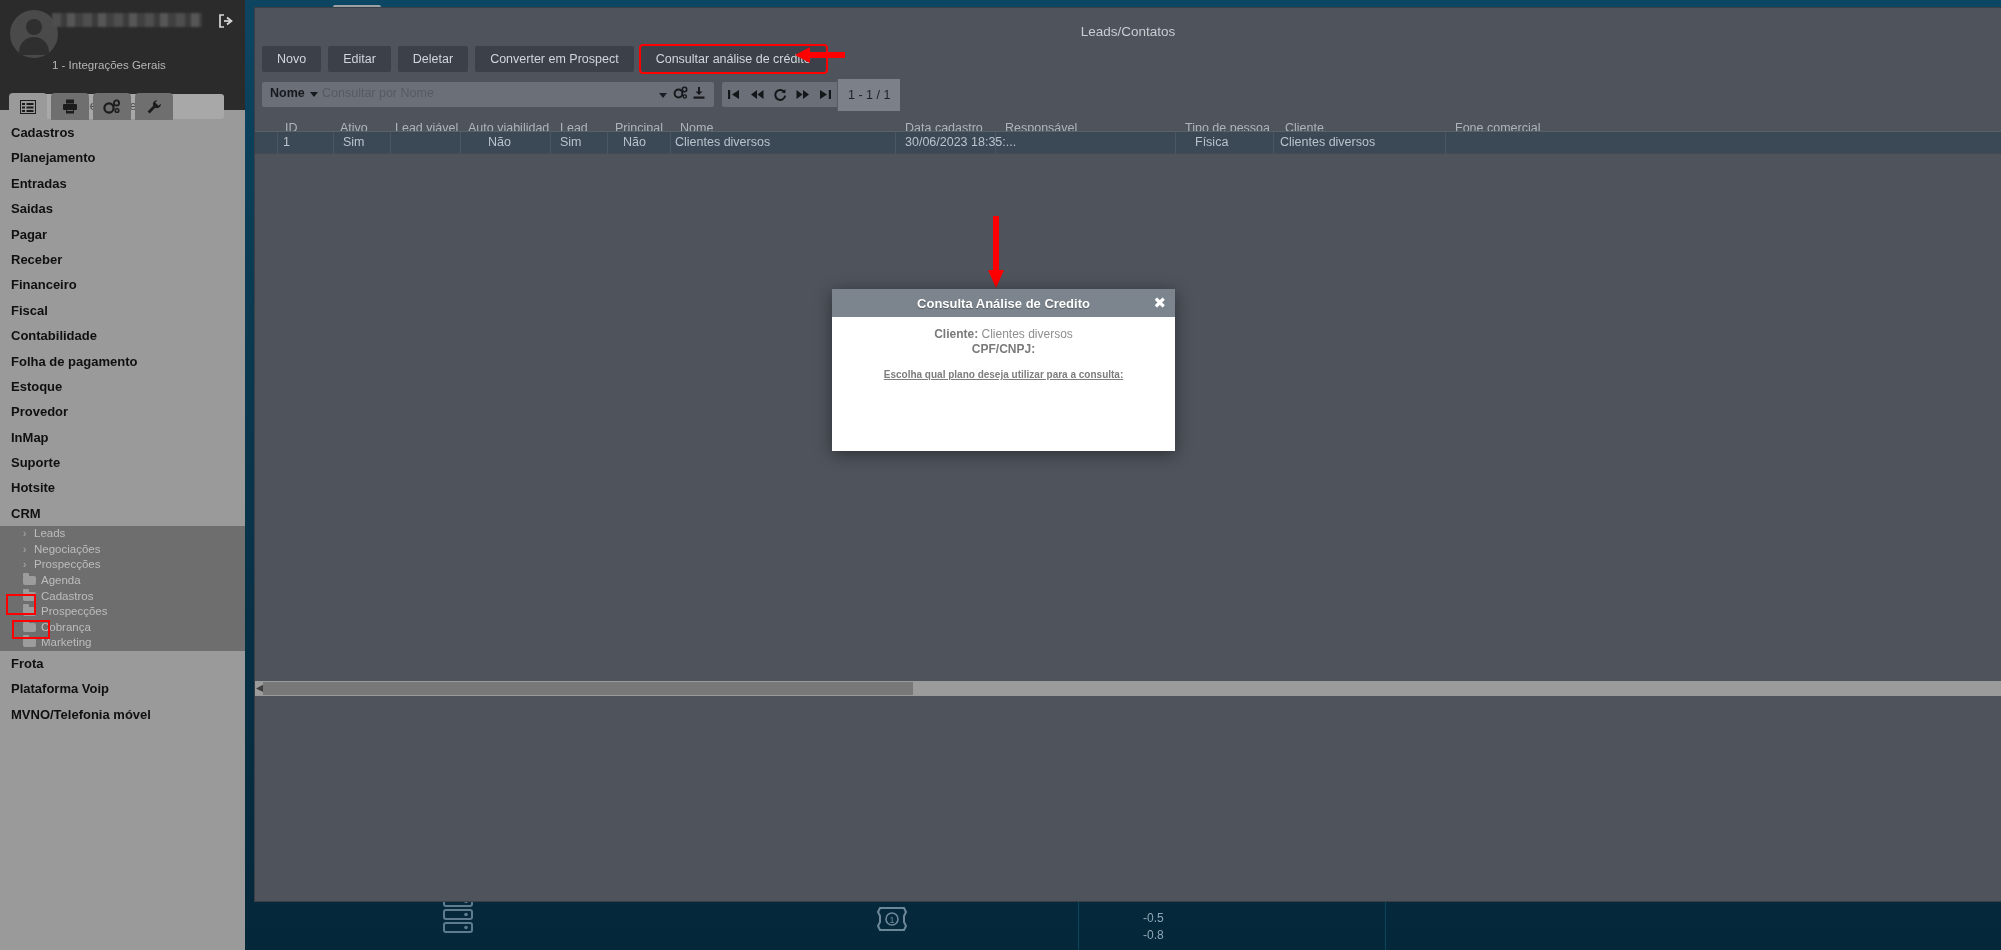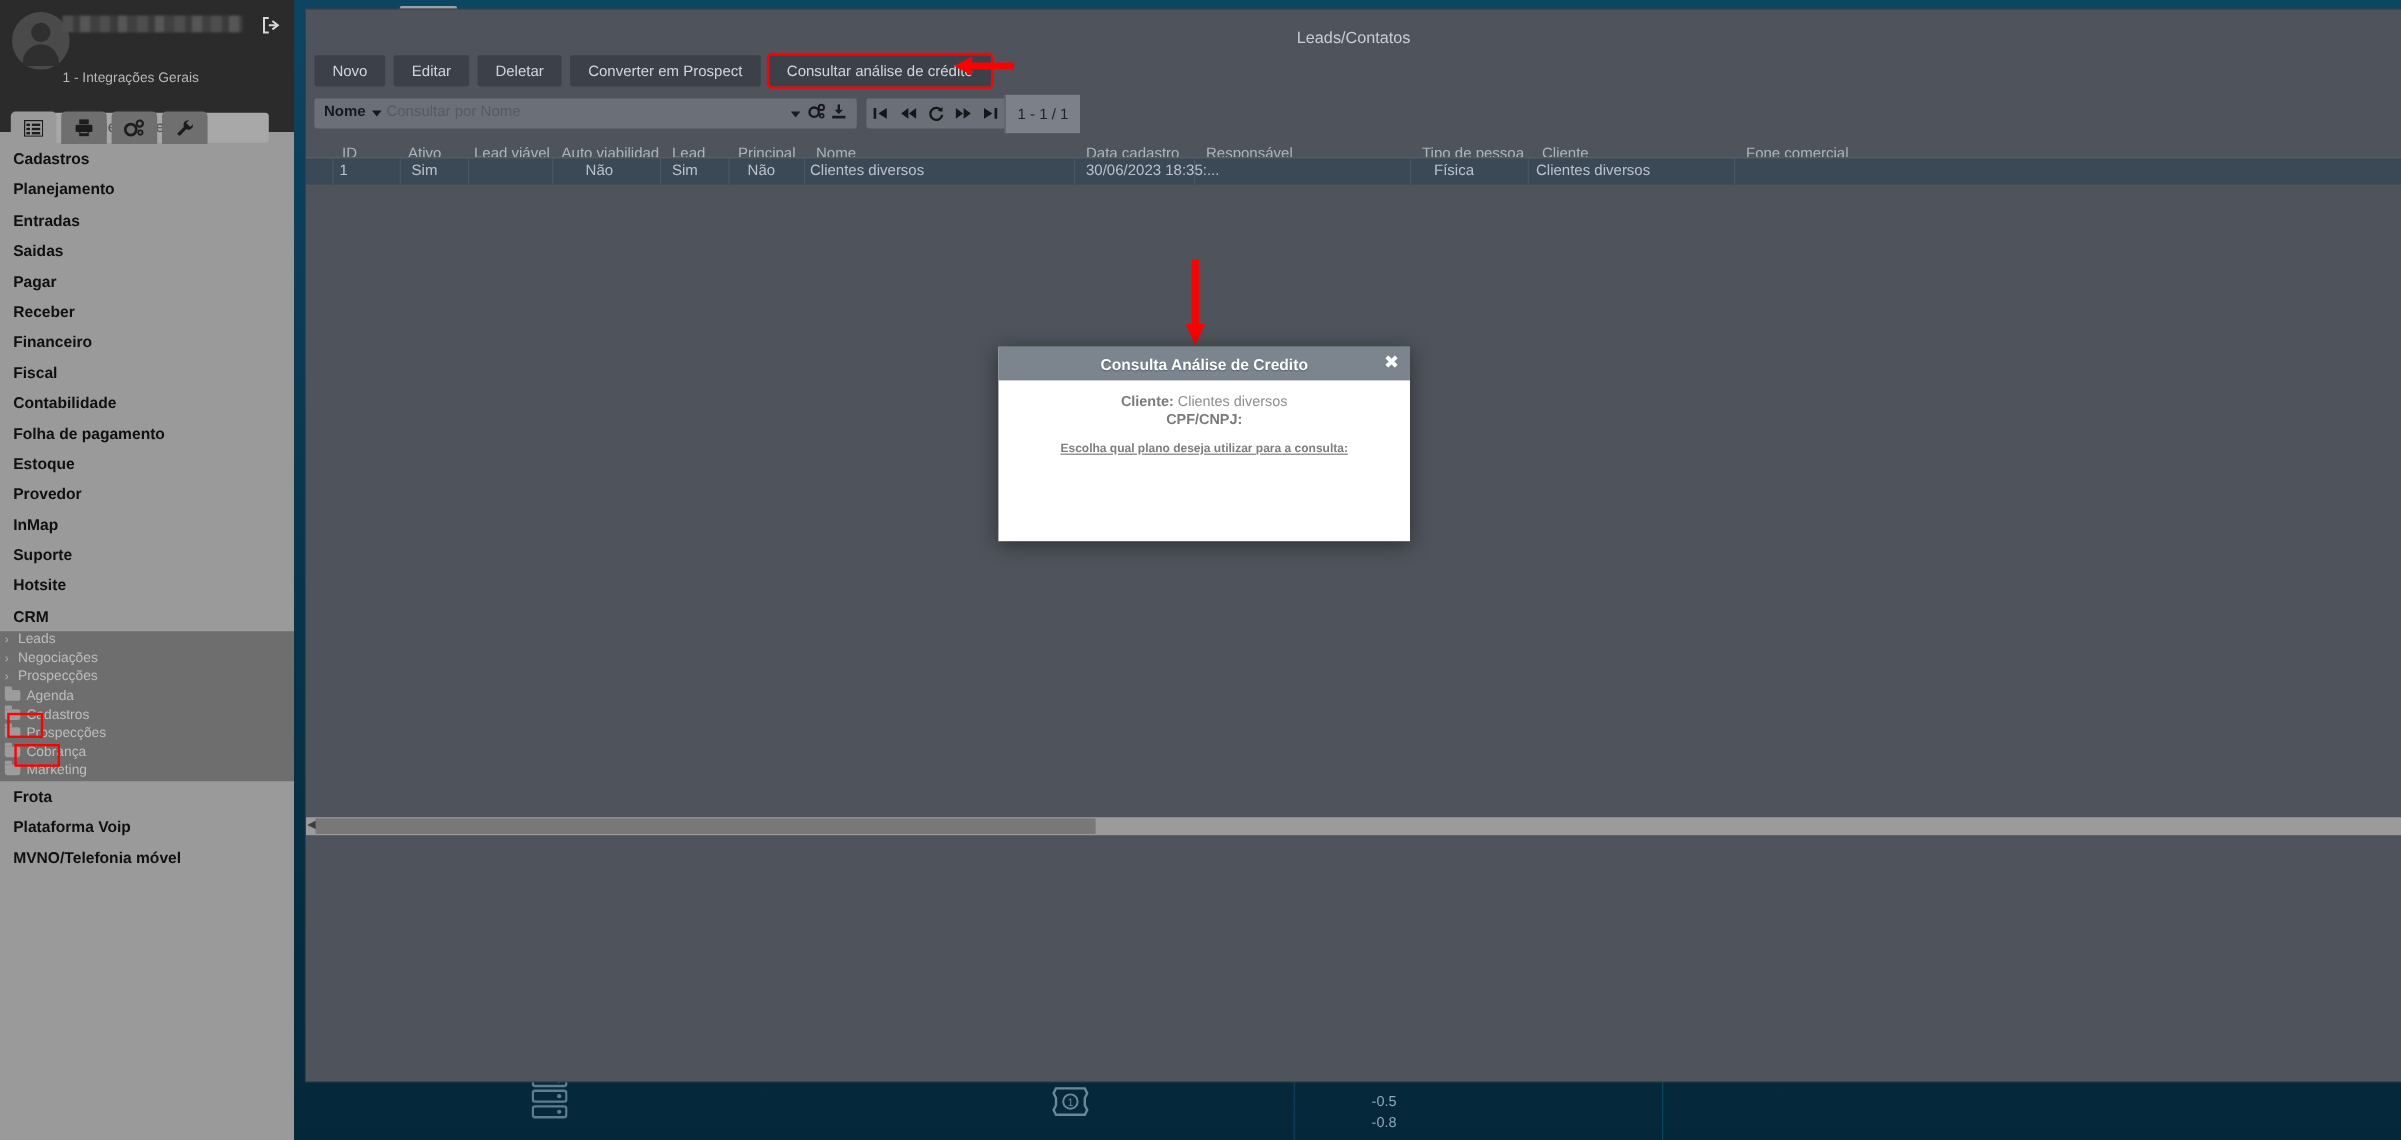--- a/index.html
+++ b/index.html
@@ -102,21 +102,21 @@
   .sb-tab.active { background: #9a9a9a; }
 
   .sb-list { position: absolute; left: 0; top: 120px; width: 245px; }
   .sb-item {
     height: 25.4px; line-height: 25.4px;
     padding-left: 11px; color: #101010; font-size: 13px; font-weight: bold;
     white-space: nowrap;
   }
   .sb-group { background: #6e6e6e; }
   .sb-sub {
-    height: 15.6px; line-height: 15.6px; padding-left: 4px;
+    height: 15.6px; line-height: 15.6px; padding-left: 23px;
     color: #bdbdbd; font-size: 11.5px; white-space: nowrap;
   }
   .sb-sub .chev { display: inline-block; width: 11px; color: #b0b0b0; font-size: 10px; }
   .sb-sub .fold {
     display: inline-block; width: 13px; height: 9px; margin-right: 5px;
     background: #9c9c9c; border-radius: 1px 2px 2px 2px; position: relative; top: 1px;
   }
   .sb-sub .fold::before {
     content:""; position:absolute; left:0; top:-3px; width:6px; height:3px;
     background:#9c9c9c; border-radius:1px 1px 0 0;

